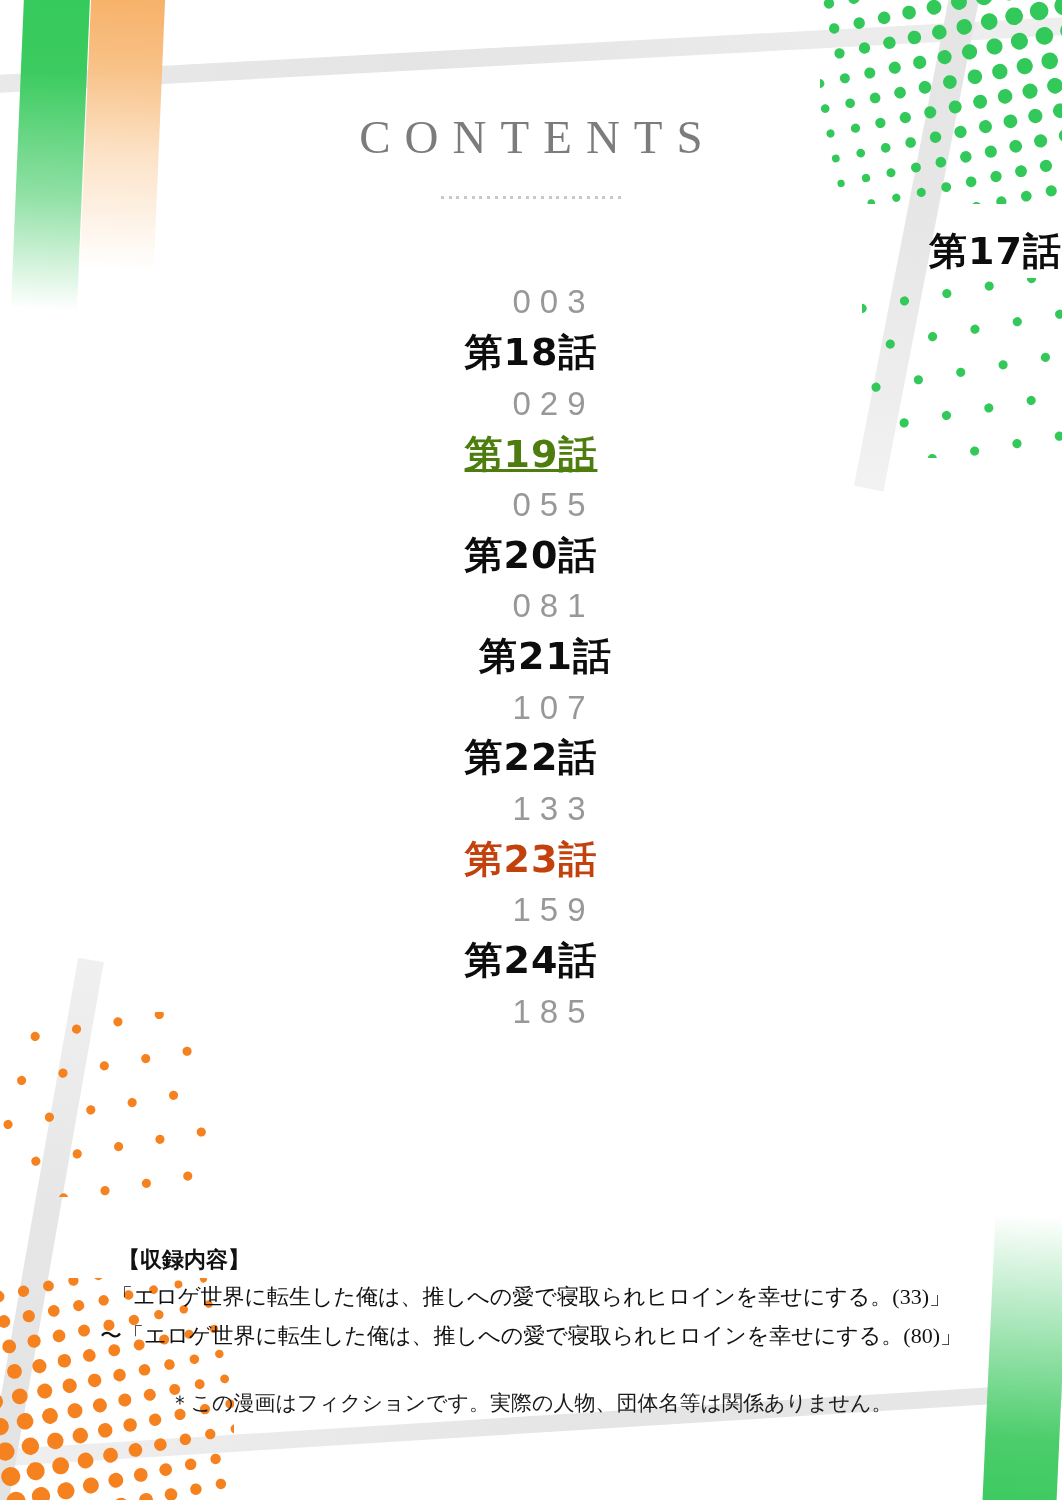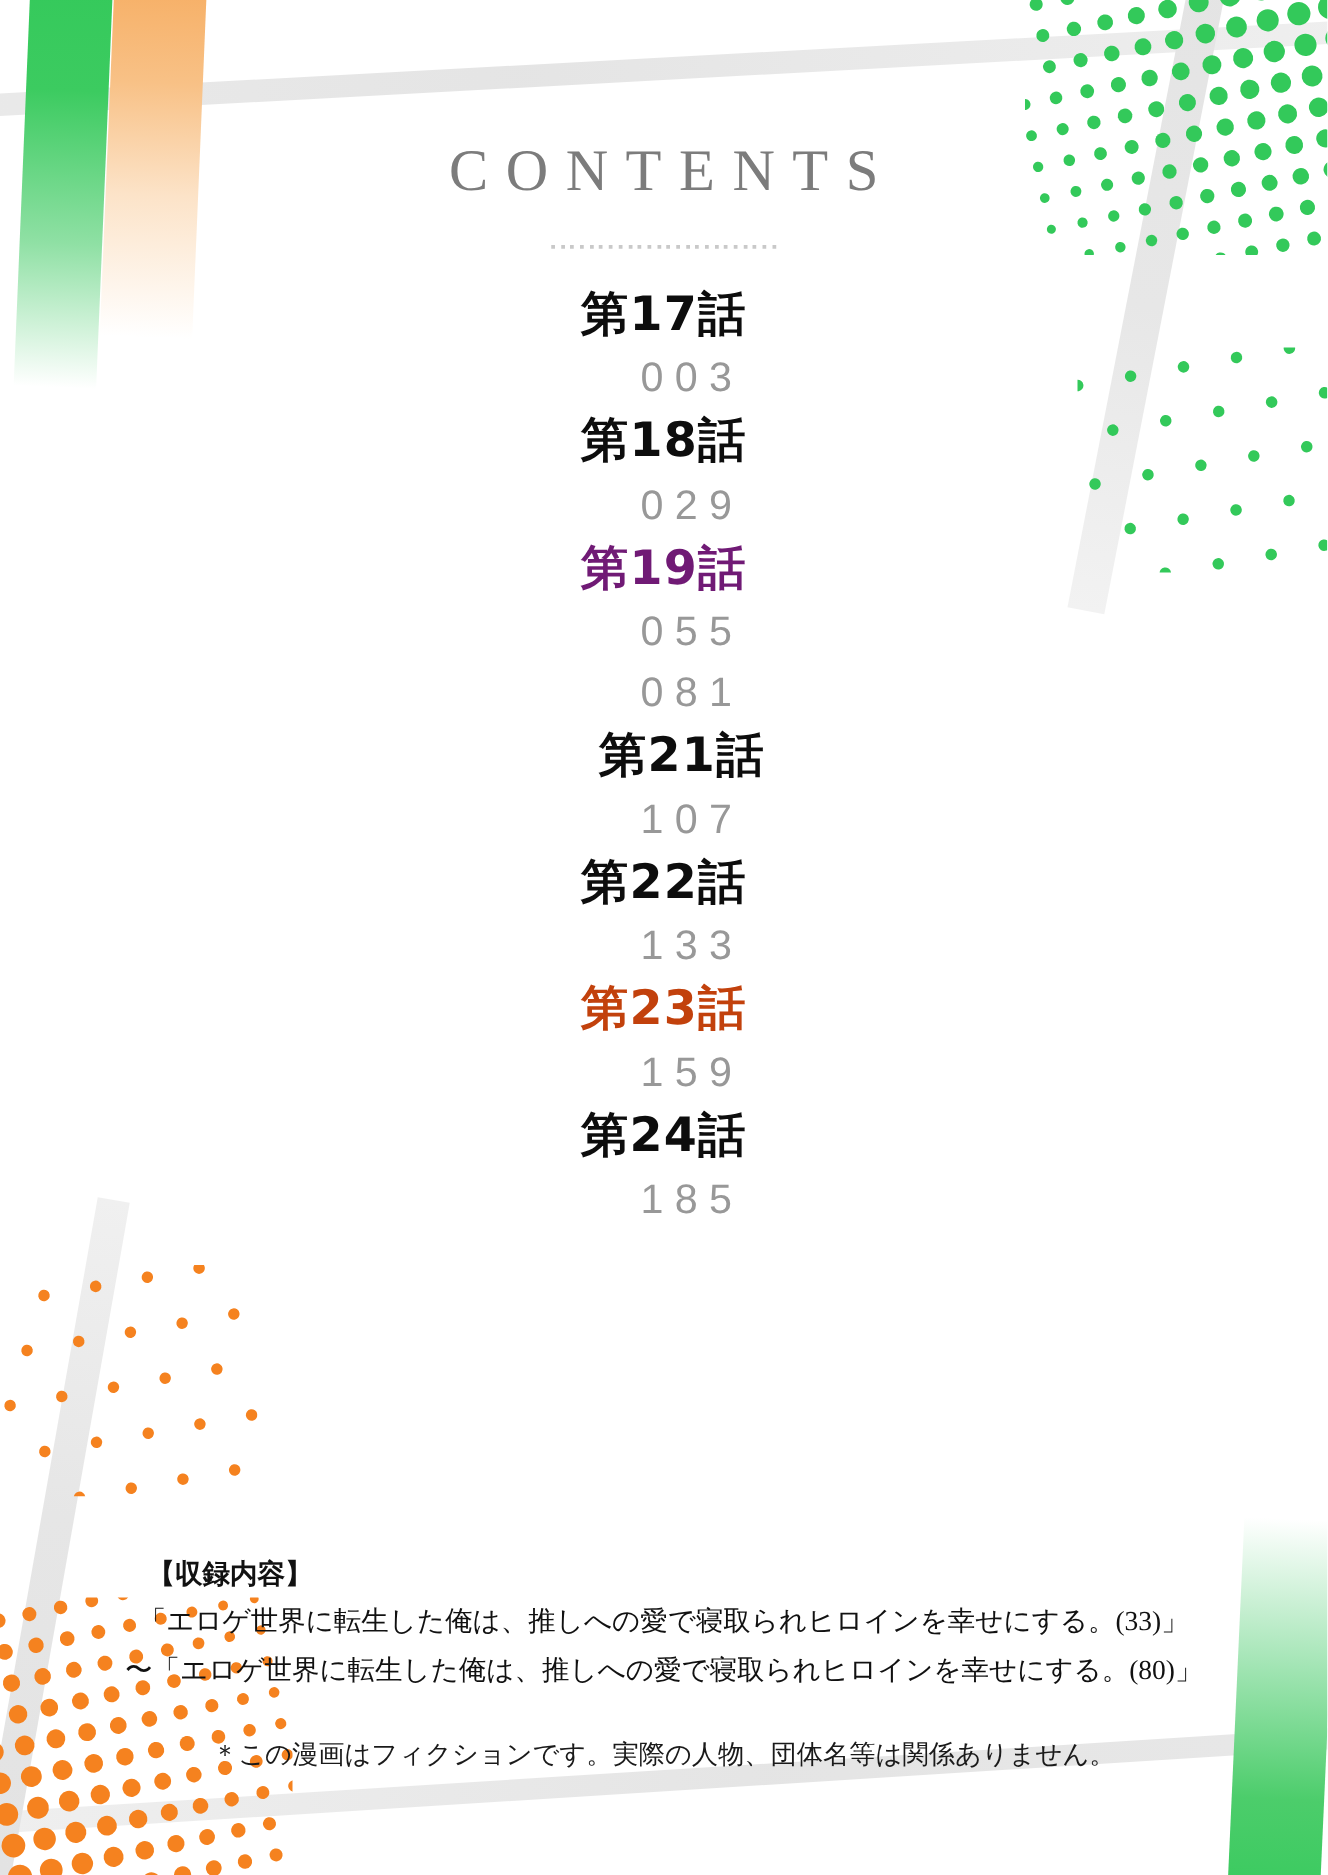--- a/index.html
+++ b/index.html
@@ -725,32 +725,33 @@
         <i style="background: rgb(201, 201, 201);"></i>
         <i style="background: rgb(201, 201, 201);"></i>
         <i style="background: rgb(201, 201, 201);"></i>
         <i style="background: rgb(201, 201, 201);"></i>
         <i style="background: rgb(201, 201, 201);"></i>
         <i style="background: rgb(201, 201, 201);"></i>
       </div>
 
     <ul class="toc-list" id="toc-list">
         <li class="toc-entry">
-          <span class="chapter-label" style="color: rgb(13, 13, 13);">第17話</span>
+          <span class="chapter-label" style="color: rgb(13, 13, 13); text-align: right;">第17話</span>
           <span class="chapter-page" style="color: rgb(152, 152, 152);">003</span>
         </li>
         <li class="toc-entry">
           <span class="chapter-label" style="color: rgb(13, 13, 13);">第18話</span>
           <span class="chapter-page" style="color: rgb(152, 152, 152);">029</span>
         </li>
         <li class="toc-entry">
-          <span class="chapter-label" style="color: #701a75;">第19話</span>
+          <span class="chapter-label" style="color: #4d7c0f; text-decoration: underline;">第19話</span>
           <span class="chapter-page" style="color: rgb(152, 152, 152);">055</span>
         </li>
         <li class="toc-entry">
+          <span class="chapter-label" style="color: rgb(13, 13, 13);">第20話</span>
           <span class="chapter-page" style="color: rgb(152, 152, 152);">081</span>
         </li>
         <li class="toc-entry">
           <span class="chapter-label" style="color: rgb(13, 13, 13); margin-left: 29px;">第21話</span>
           <span class="chapter-page" style="color: rgb(152, 152, 152);">107</span>
         </li>
         <li class="toc-entry">
           <span class="chapter-label" style="color: rgb(13, 13, 13);">第22話</span>
           <span class="chapter-page" style="color: rgb(152, 152, 152);">133</span>
         </li>

